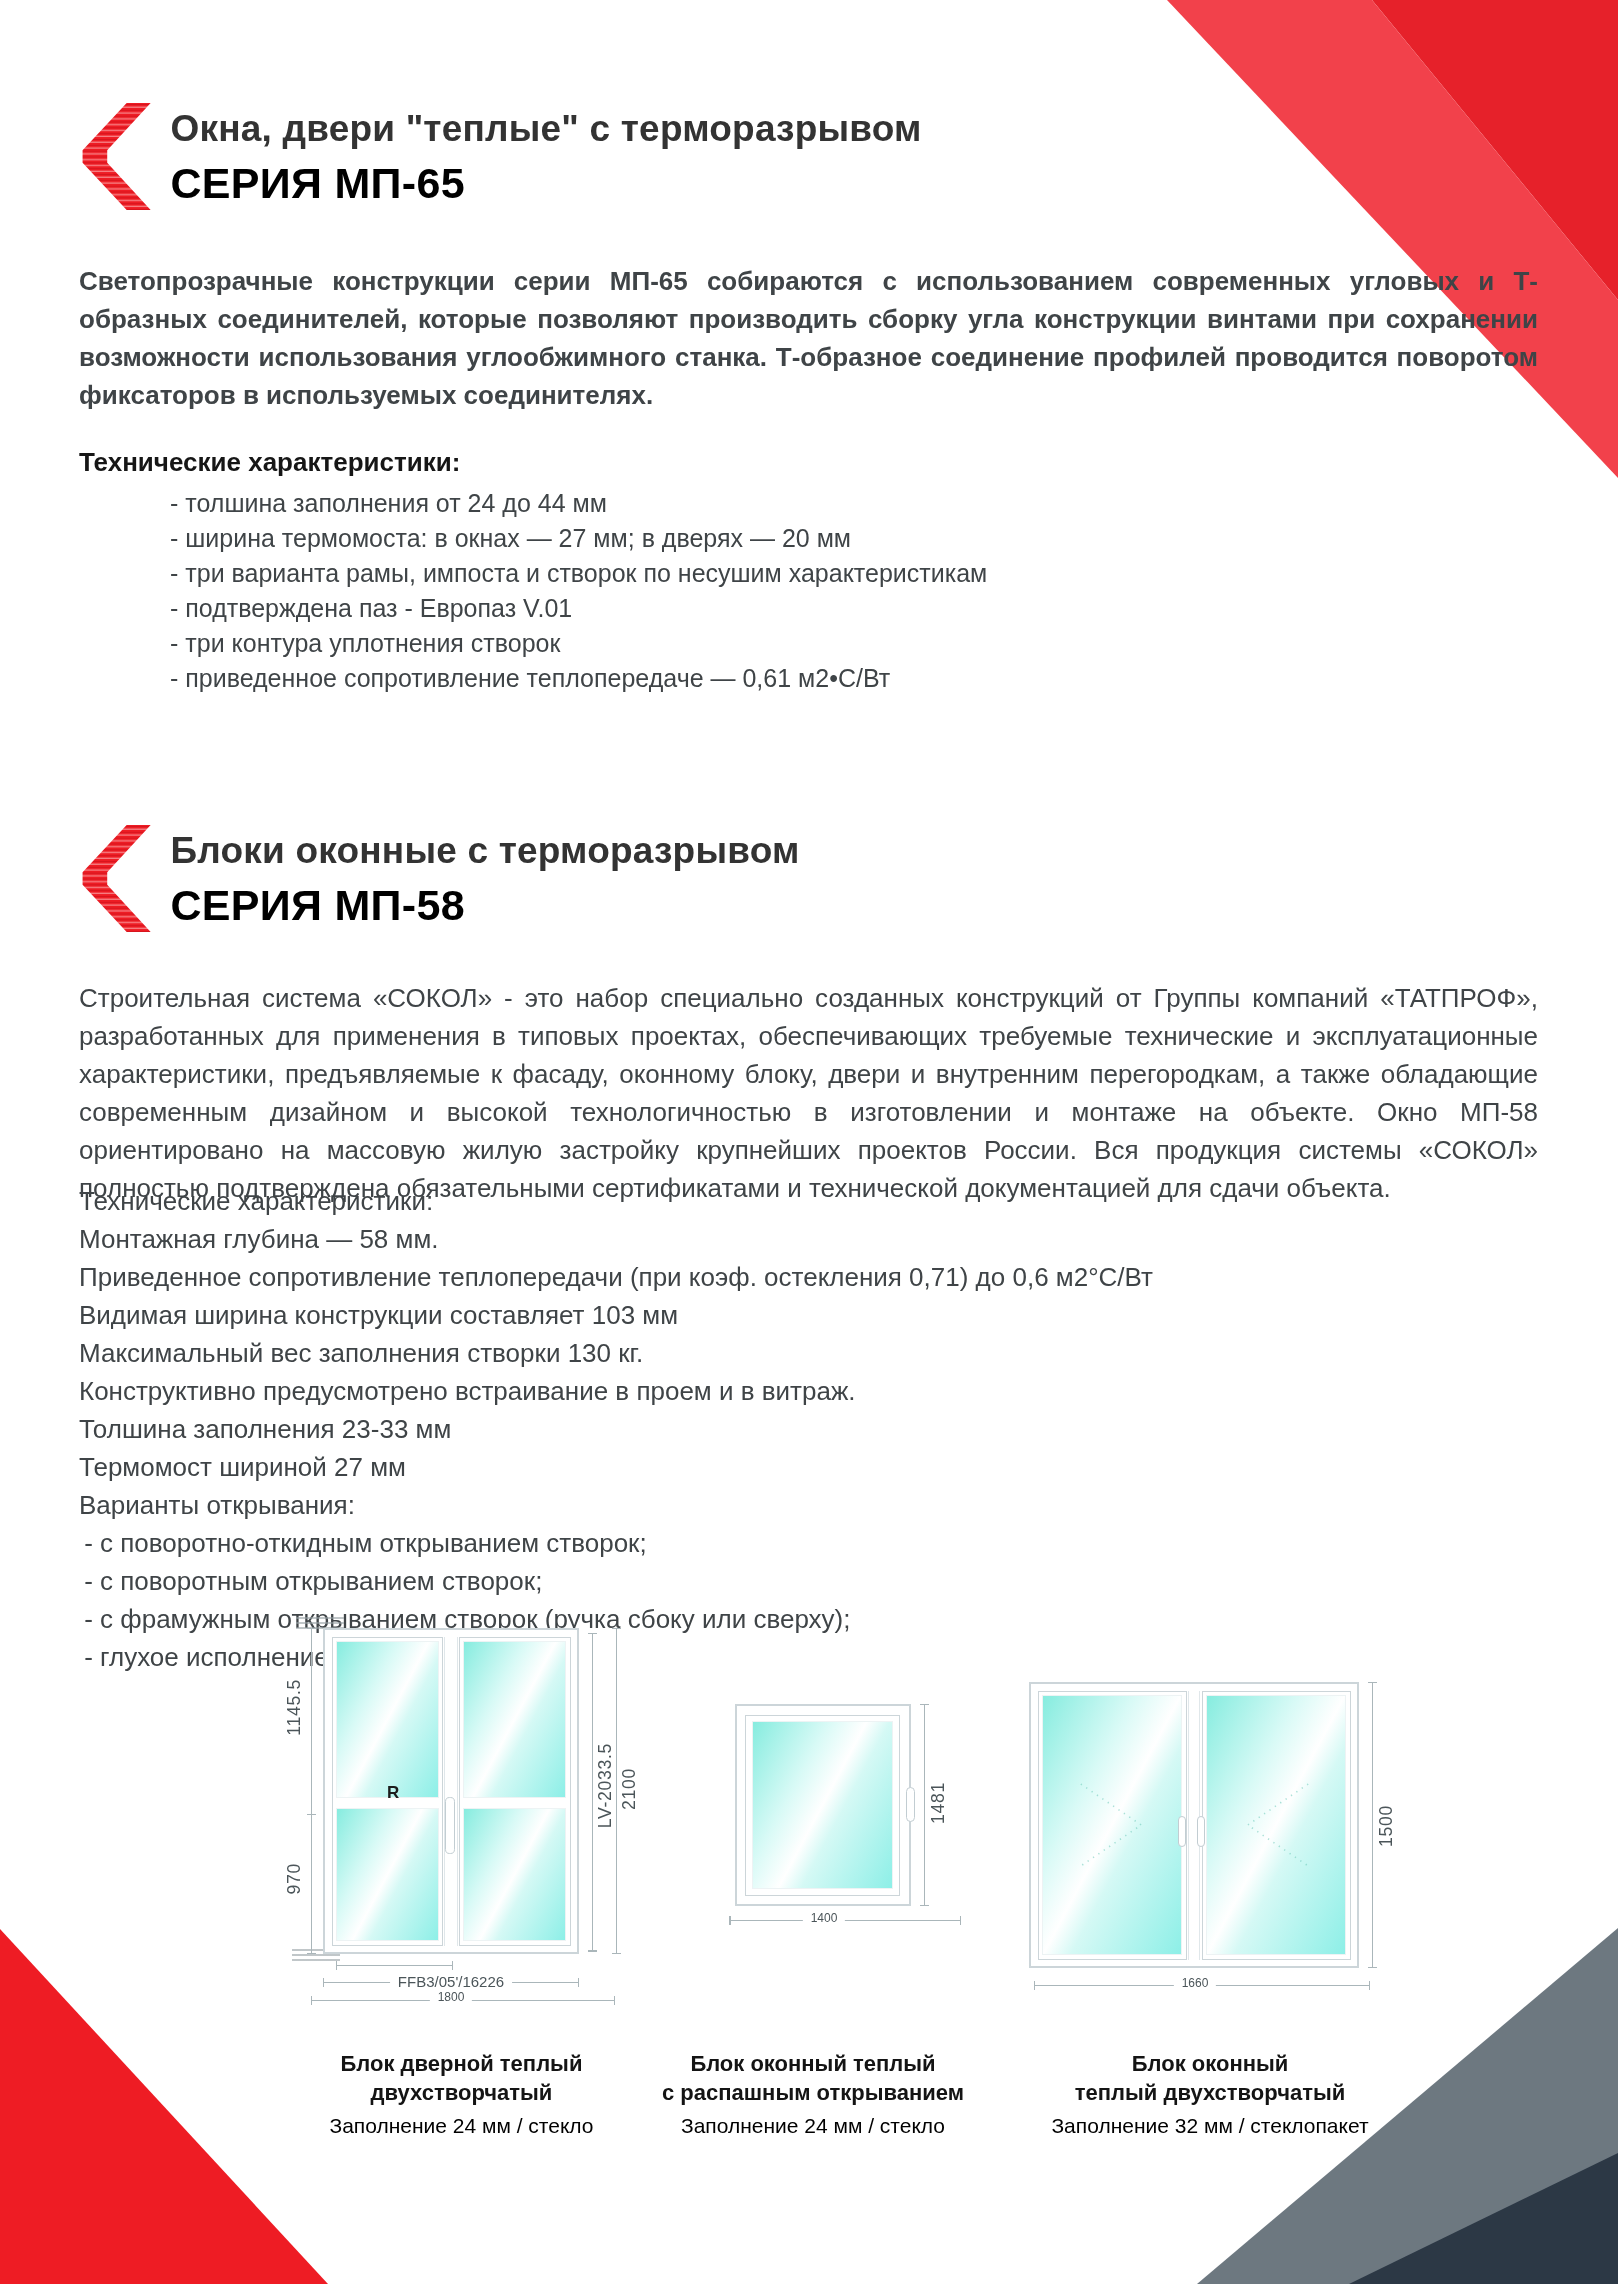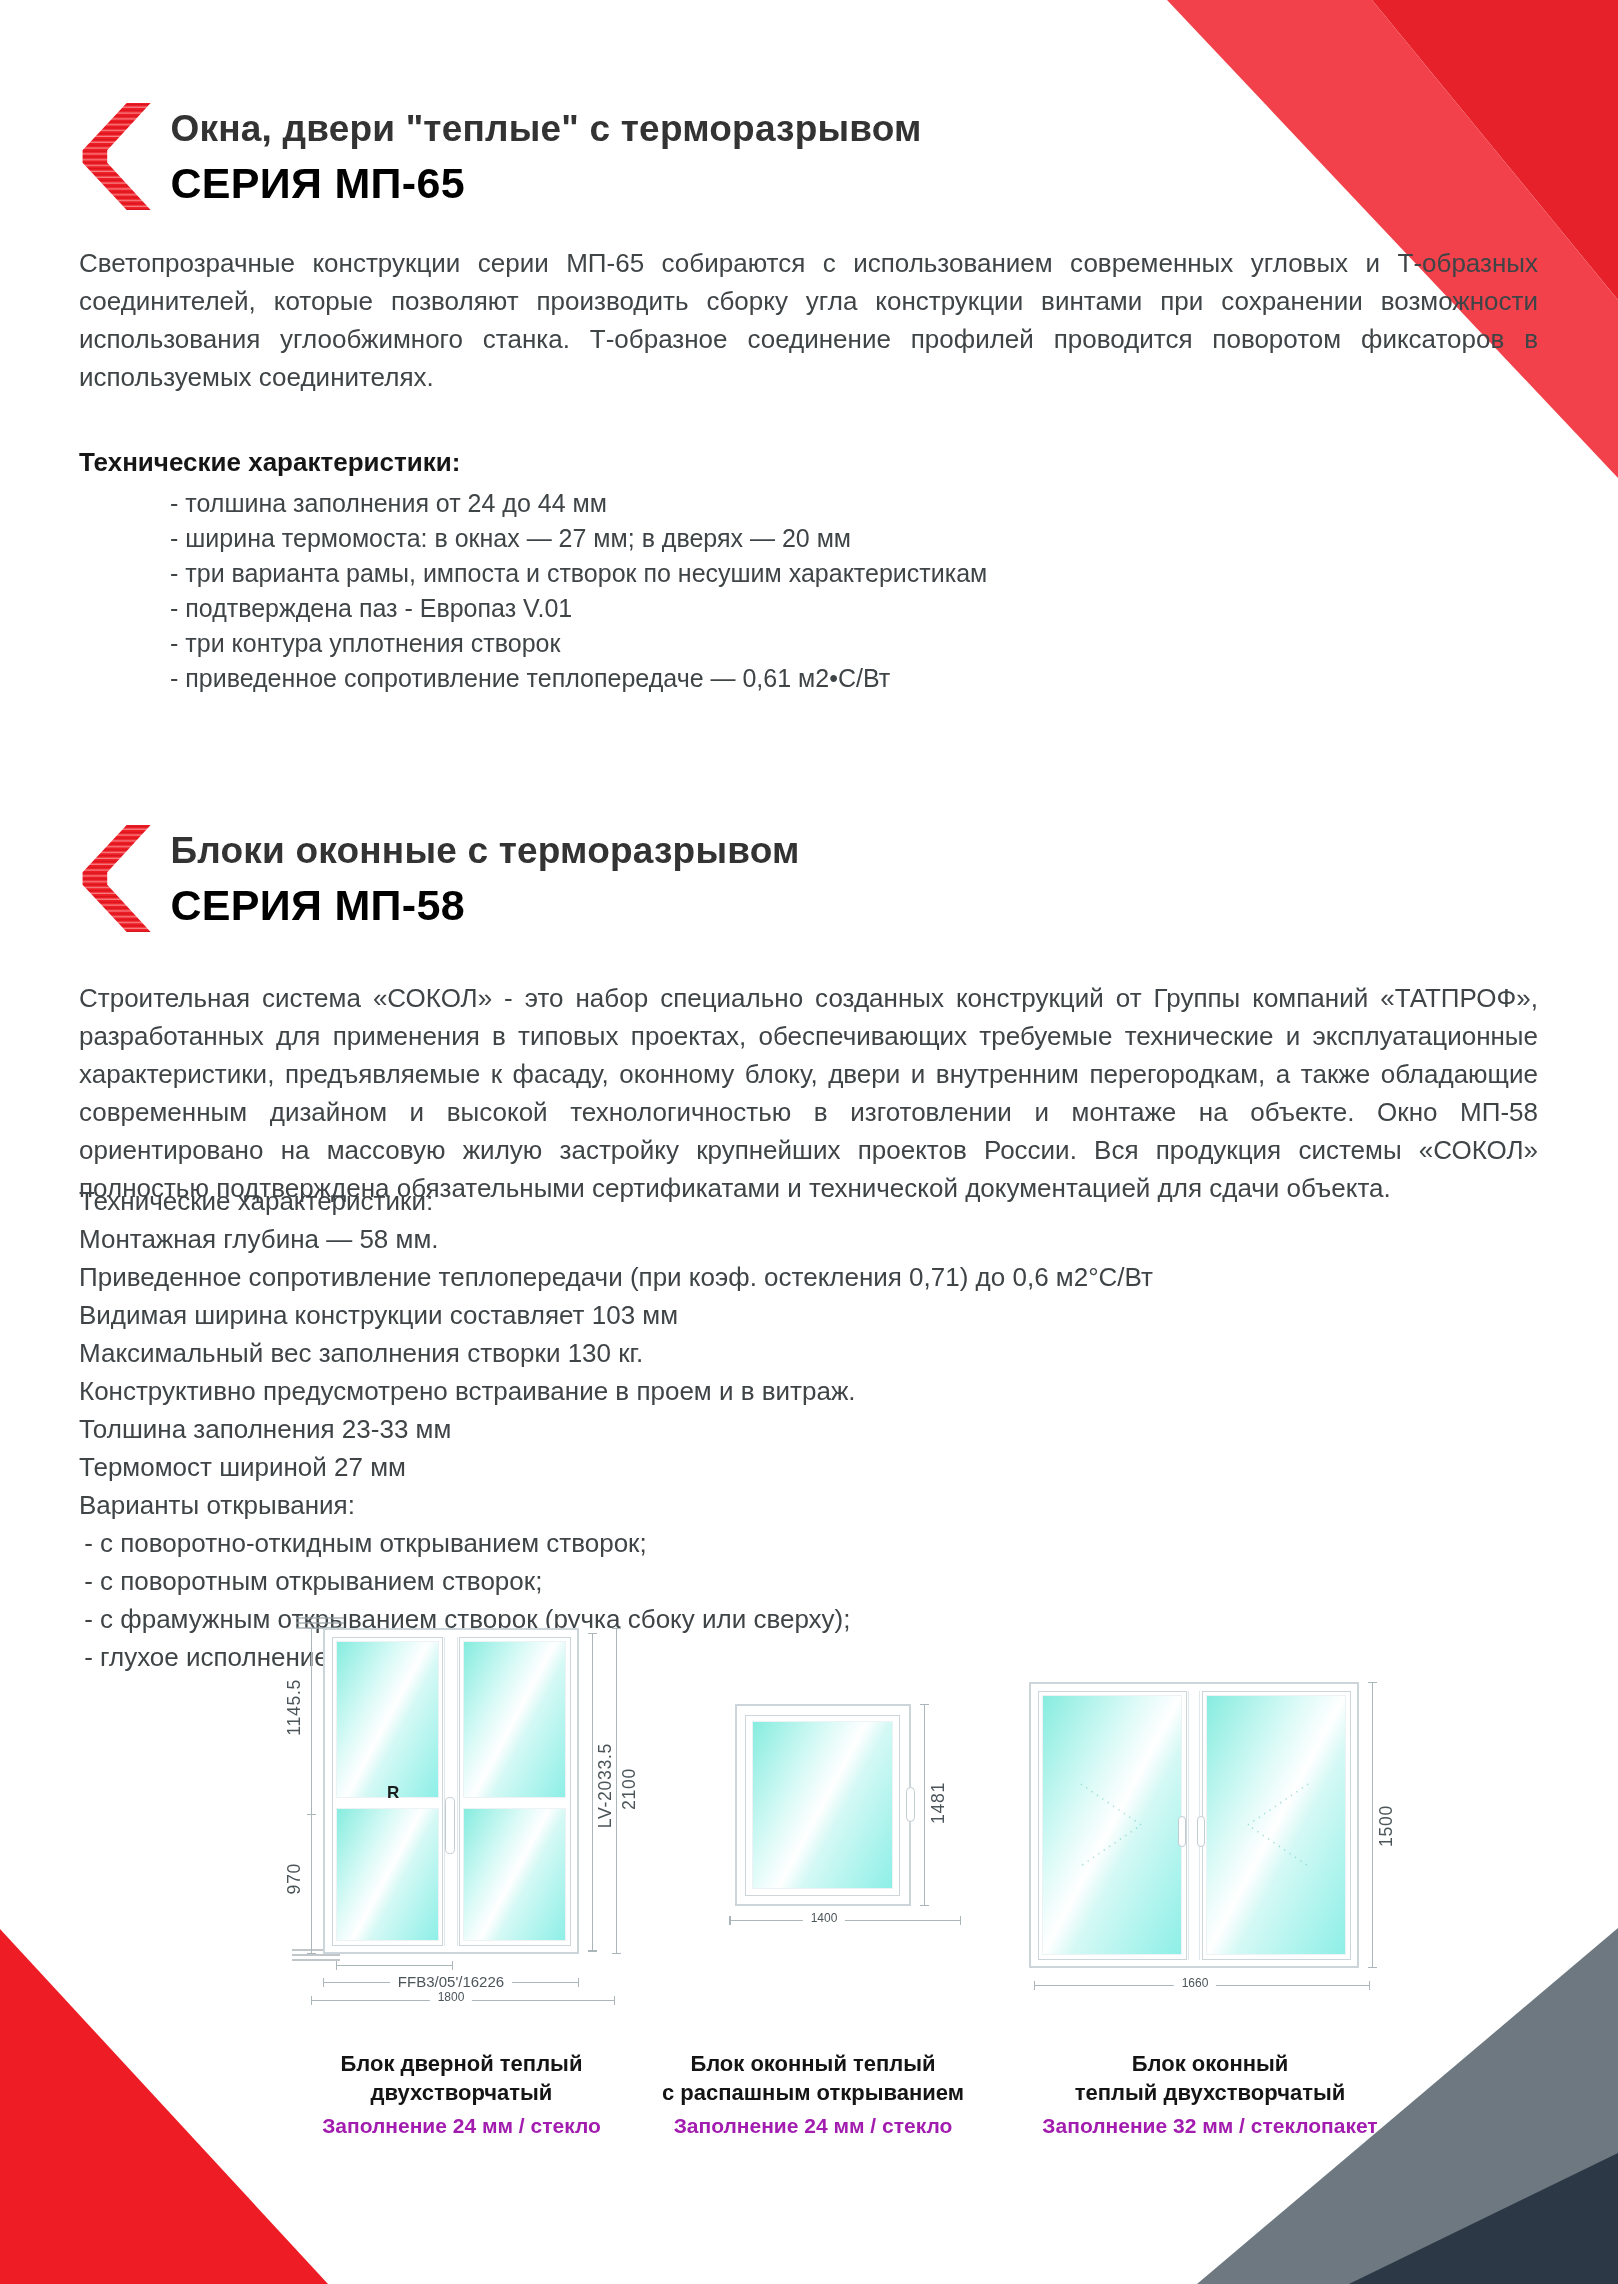--- a/index.html
+++ b/index.html
@@ -66,21 +66,21 @@
                padding:0 7.8px;transform:translateX(-50%);white-space:nowrap;}
   .dim-code{font-size:15px;}
   .micronote{position:absolute;width:48px;height:14.3px;opacity:.6;
              background:repeating-linear-gradient(180deg,#97a1a5 0 1.6px,transparent 1.6px 5.2px);}
   .mark-r{position:absolute;font-size:17px;font-weight:700;color:#1c1c1c;}
   .arrow-svg{position:absolute;opacity:.55;}
   .arrow-svg polyline{fill:none;stroke:#6cc9b9;stroke-width:2.5;stroke-dasharray:2 8;}
 
   .caption{position:absolute;text-align:center;color:#141414;}
   .caption .cl{font-size:22px;font-weight:700;line-height:29px;}
-  .caption .cs{font-size:21px;font-weight:700;margin-top:6.5px;color:#a21caf;}
+  .caption .cs{font-size:21px;font-weight:400;margin-top:6.5px;color:#000000;}
 </style>
 </head>
 <body>
 
 <div class="page">
 
   <div class="shape corner-red"></div>
   <div class="shape band-crimson"></div>
   <div class="shape bl-red"></div>
   <div class="shape br-gray"></div>
@@ -96,21 +96,21 @@
         </pattern>
       </defs>
       <path d="M73 0 L5 73 L5 92 L73 165 L110 165 L43 92 L43 73 L110 0 Z" fill="url(#lp1)"></path>
     </svg>
     <div class="titles">
       <div class="t1">Окна, двери "теплые" с терморазрывом</div>
       <div class="t2">СЕРИЯ МП-65</div>
     </div>
   </div>
 
-  <div class="para" style="top:244px;">Светопрозрачные конструкции серии МП-65 собираются с использованием современных угловых и Т-образных соединителей, которые позволяют производить сборку угла конструкции винтами при сохранении возможности использования углообжимного станка. Т-образное соединение профилей проводится поворотом фиксаторов в используемых соединителях.</div>
+  <div class="para" style="top:262px;font-weight:bold;">Светопрозрачные конструкции серии МП-65 собираются с использованием современных угловых и Т-образных соединителей, которые позволяют производить сборку угла конструкции винтами при сохранении возможности использования углообжимного станка. Т-образное соединение профилей проводится поворотом фиксаторов в используемых соединителях.</div>
 
   <div class="specs-title" style="top:447px;">Технические характеристики:</div>
   <div class="specs-list" style="top:486px;">
     <div>- толшина заполнения от 24 до 44 мм</div>
     <div>- ширина термомоста: в окнах — 27 мм; в дверях — 20 мм</div>
     <div>- три варианта рамы, импоста и створок по несушим характеристикам</div>
     <div>- подтверждена паз - Европаз V.01</div>
     <div>- три контура уплотнения створок</div>
     <div>- приведенное сопротивление теплопередаче — 0,61 м2•С/Вт</div>
   </div>

